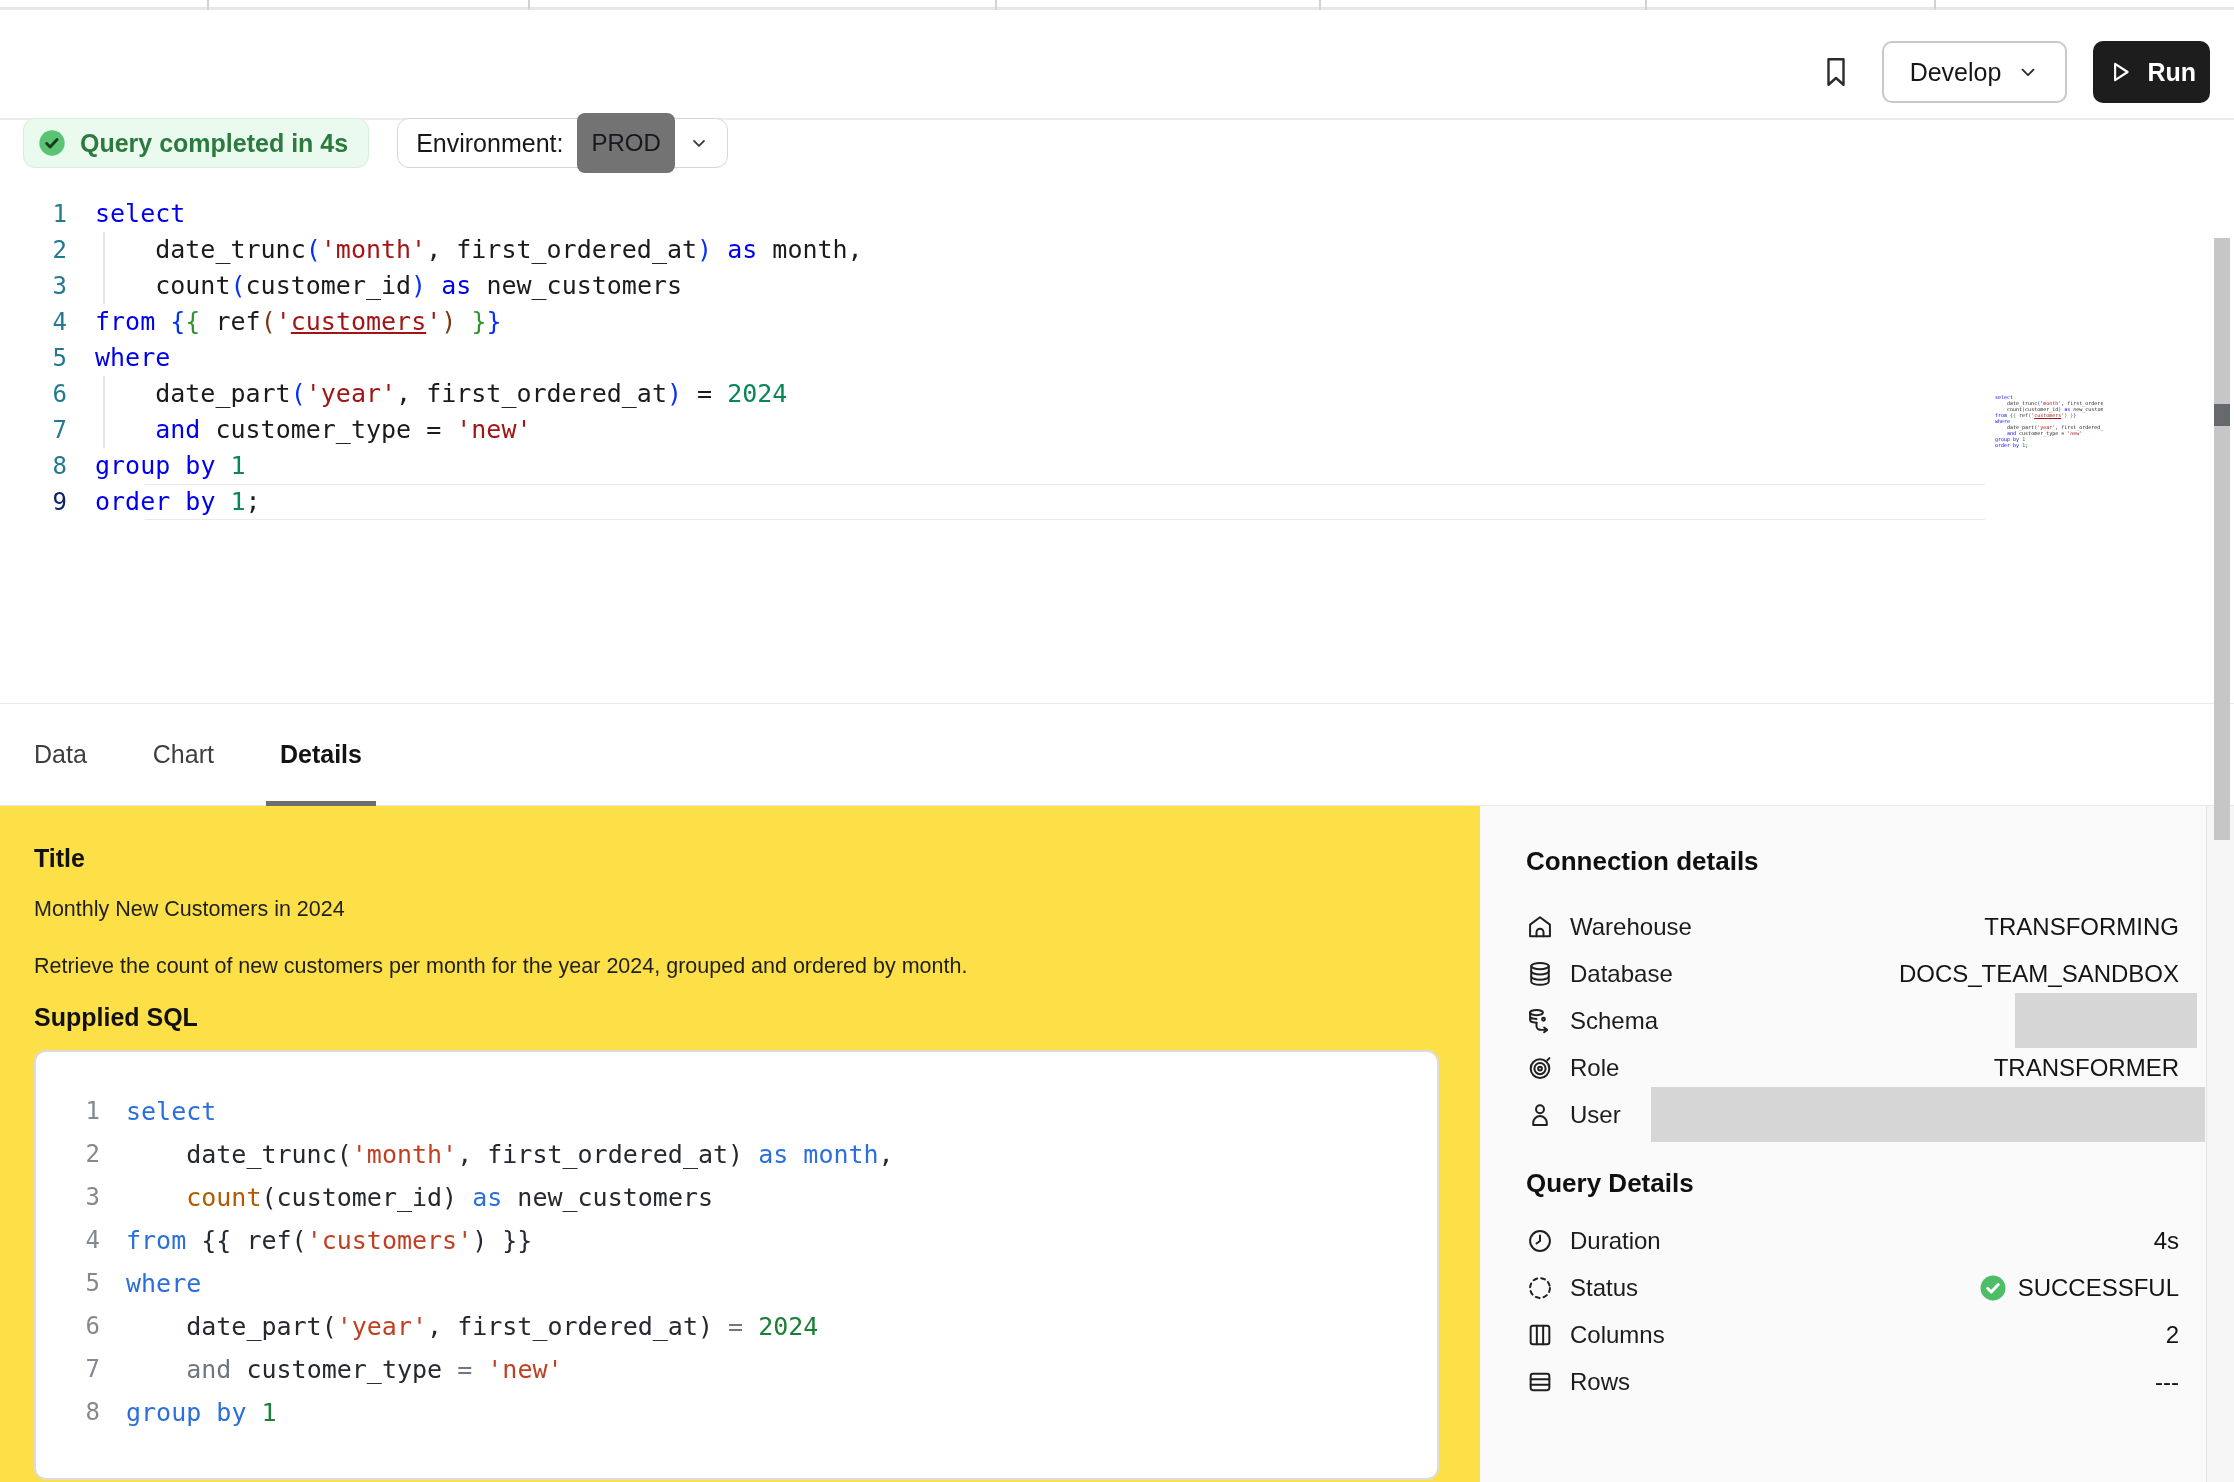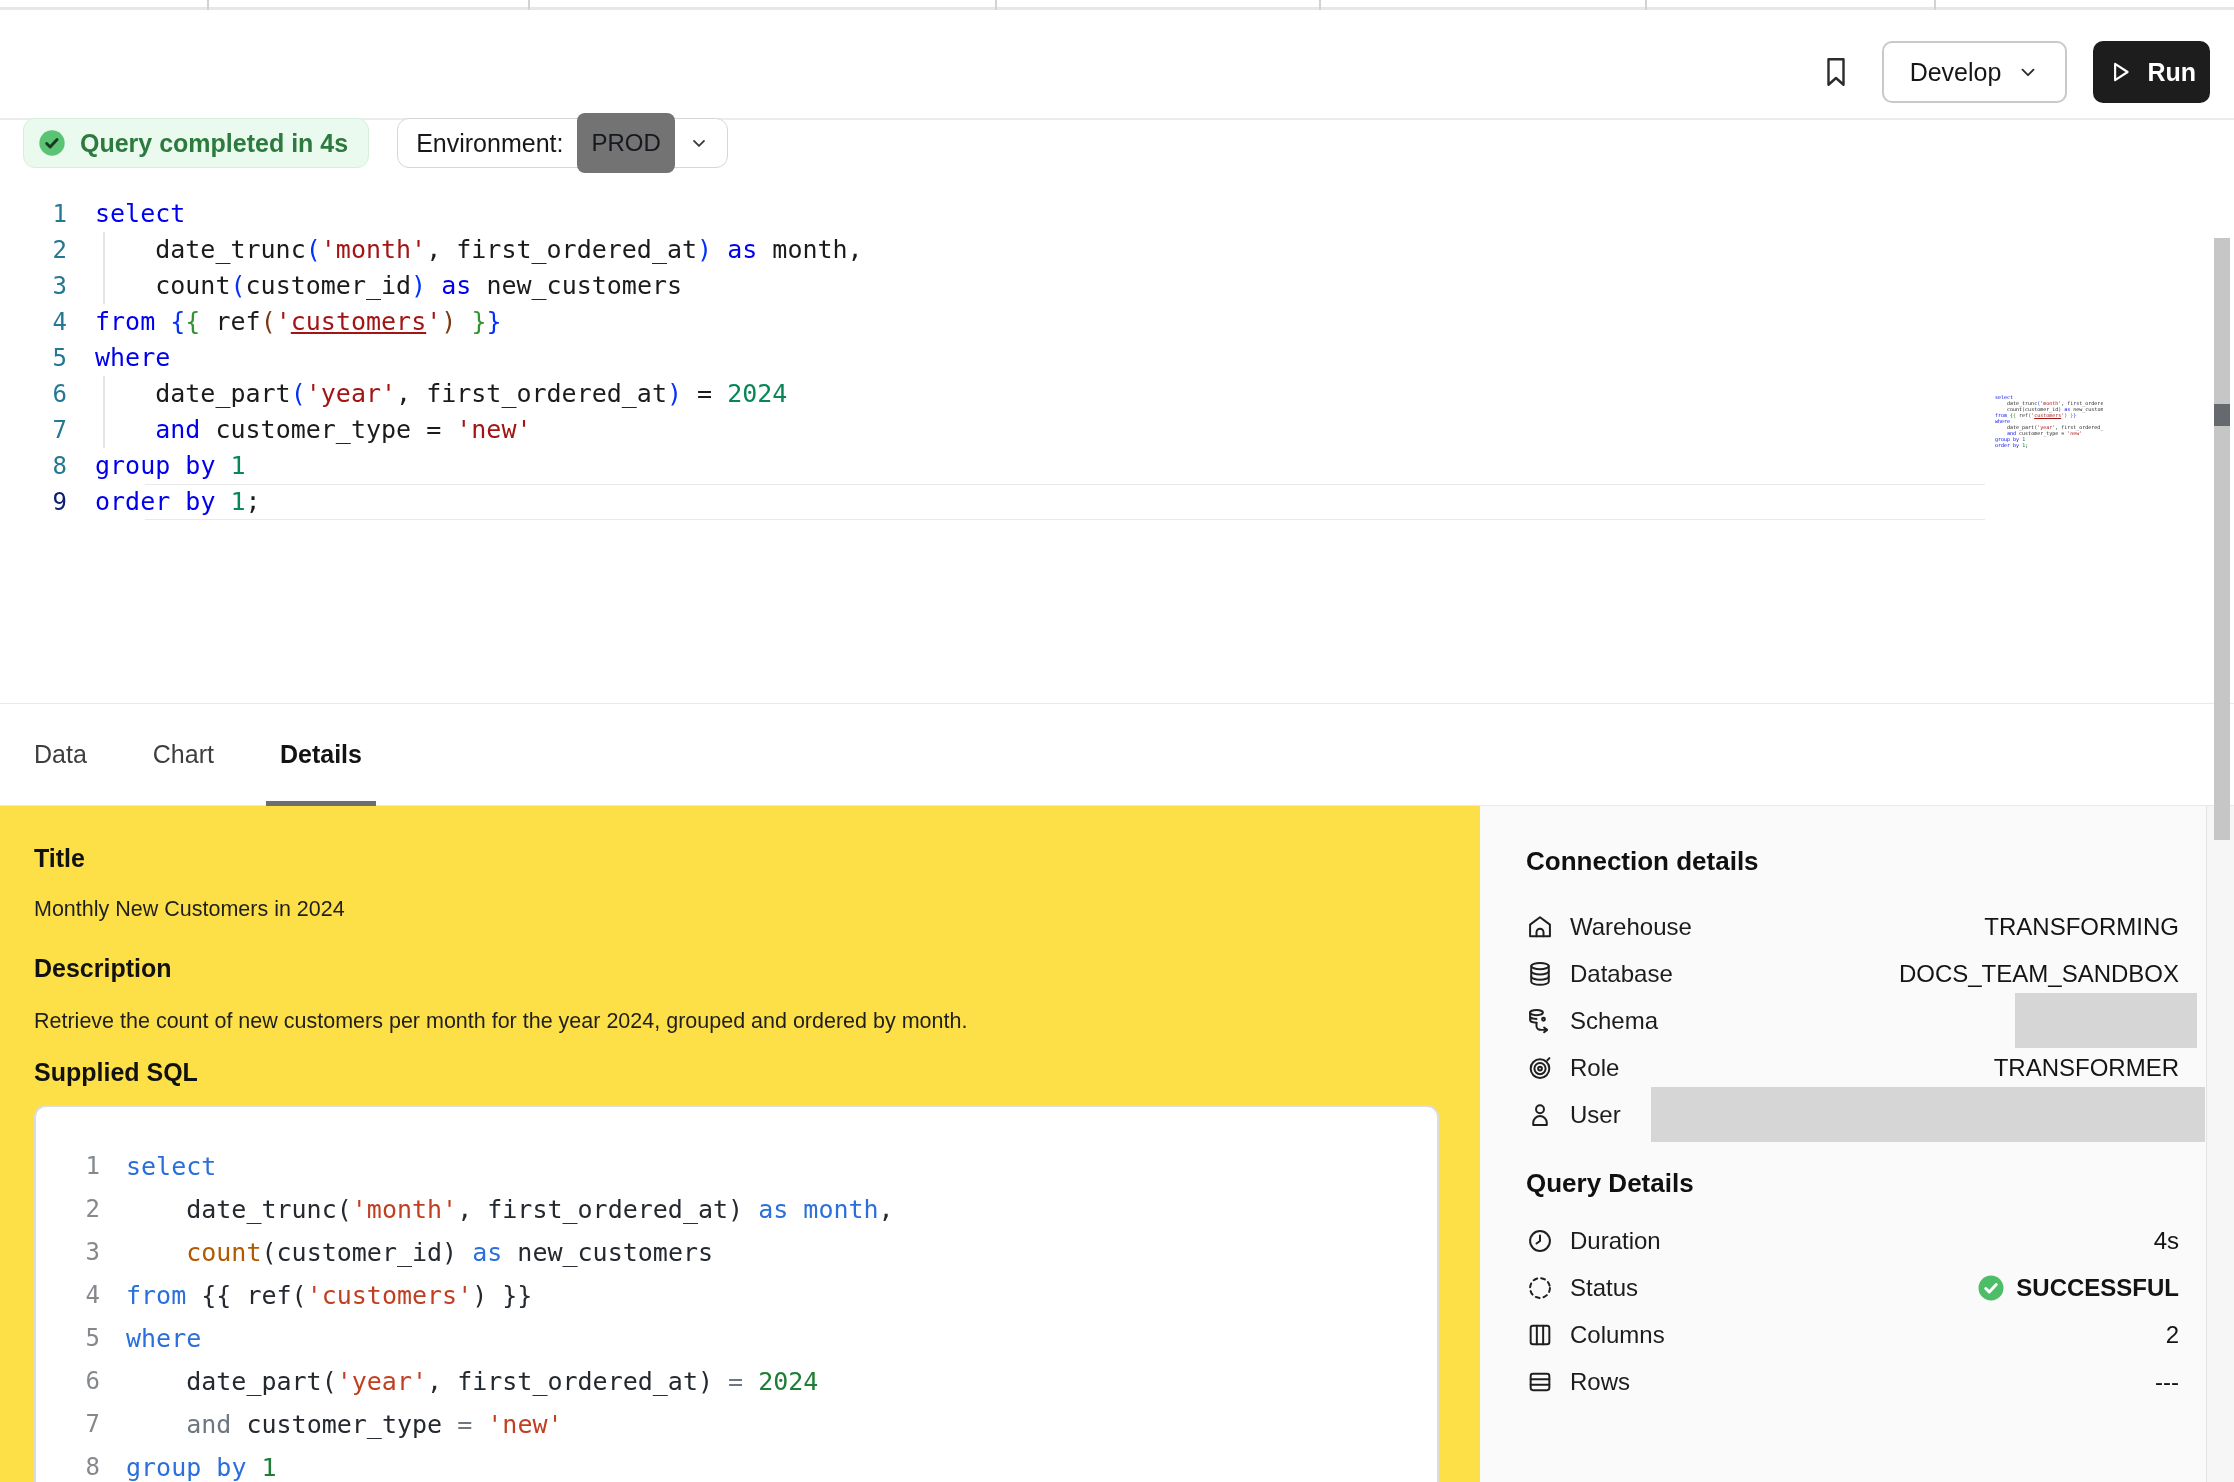--- a/index.html
+++ b/index.html
@@ -106,21 +106,21 @@
   .rows { margin-top:26px; }
   .p-row { display:flex; align-items:center; height:47px; }
   .p-ic { width:30px; height:30px; flex:none; display:flex; align-items:center; margin-right:14px; }
   .p-ic svg { width:28px; height:28px; }
   .p-label { font-size:24px; color:#1c1c1c; }
   .p-spacer { flex:1; }
   .p-value { font-size:24px; color:#141414; }
   .redact { background:#d6d6d6; }
   .redact.schema { width:182px; height:55px; margin-right:-18px; }
   .redact.user { width:554px; height:55px; margin-right:-26px; }
-  .status-val { display:flex; align-items:center; gap:10px; font-size:24px; color:#141414;font-weight:bold; }
+  .status-val { display:flex; align-items:center; gap:10px; font-size:24px; color:#141414; }
   .qd-head { margin-top:30px; }
   .rows.qd { margin-top:18px; }
 </style>
 </head>
 <body>
 
 <div class="top-strip">
   <div class="tdiv" style="left:207px"></div>
   <div class="tdiv" style="left:528px"></div>
   <div class="tdiv" style="left:995px"></div>
@@ -223,21 +223,20 @@
 
 <nav class="tabs-bar" id="results-tabs">
     <div class="tab">Data</div>
     <div class="tab">Chart</div>
     <div class="tab active">Details</div>
   </nav>
 
 <main class="content-left">
   <h3 class="h-sec lbl-title">Title</h3>
   <p class="t-body val-title">Monthly New Customers in 2024</p>
-  <h3 class="h-sec lbl-desc">Description</h3>
   <p class="t-body val-desc">Retrieve the count of new customers per month for the year 2024, grouped and ordered by month.</p>
   <h3 class="h-sec lbl-sql">Supplied SQL</h3>
   <div class="sql-box" id="sql-box">
       <div class="sq-line">
         <span class="sq-gutter">1</span>
         <span class="sq-code"><span class="tk-bkw">select</span></span>
       </div>
       <div class="sq-line guided">
         <span class="sq-gutter">2</span>
         <span class="sq-code"><span class="tk-btxt">    date_trunc(</span><span class="tk-bstr">'month'</span><span class="tk-btxt">, first_ordered_at) </span><span class="tk-bkw">as</span><span class="tk-btxt"> </span><span class="tk-bkw">month</span><span class="tk-btxt">,</span></span>

